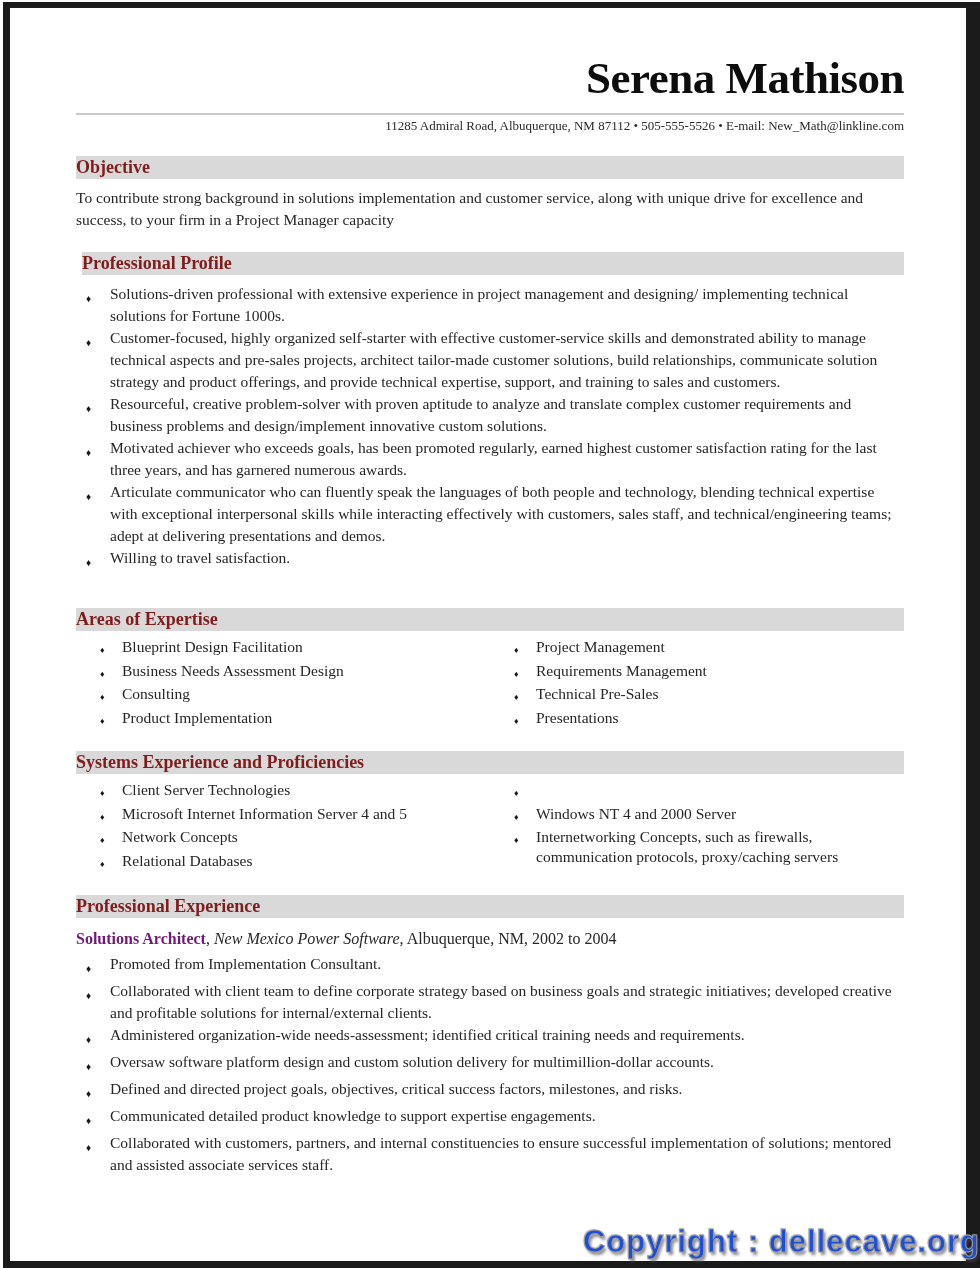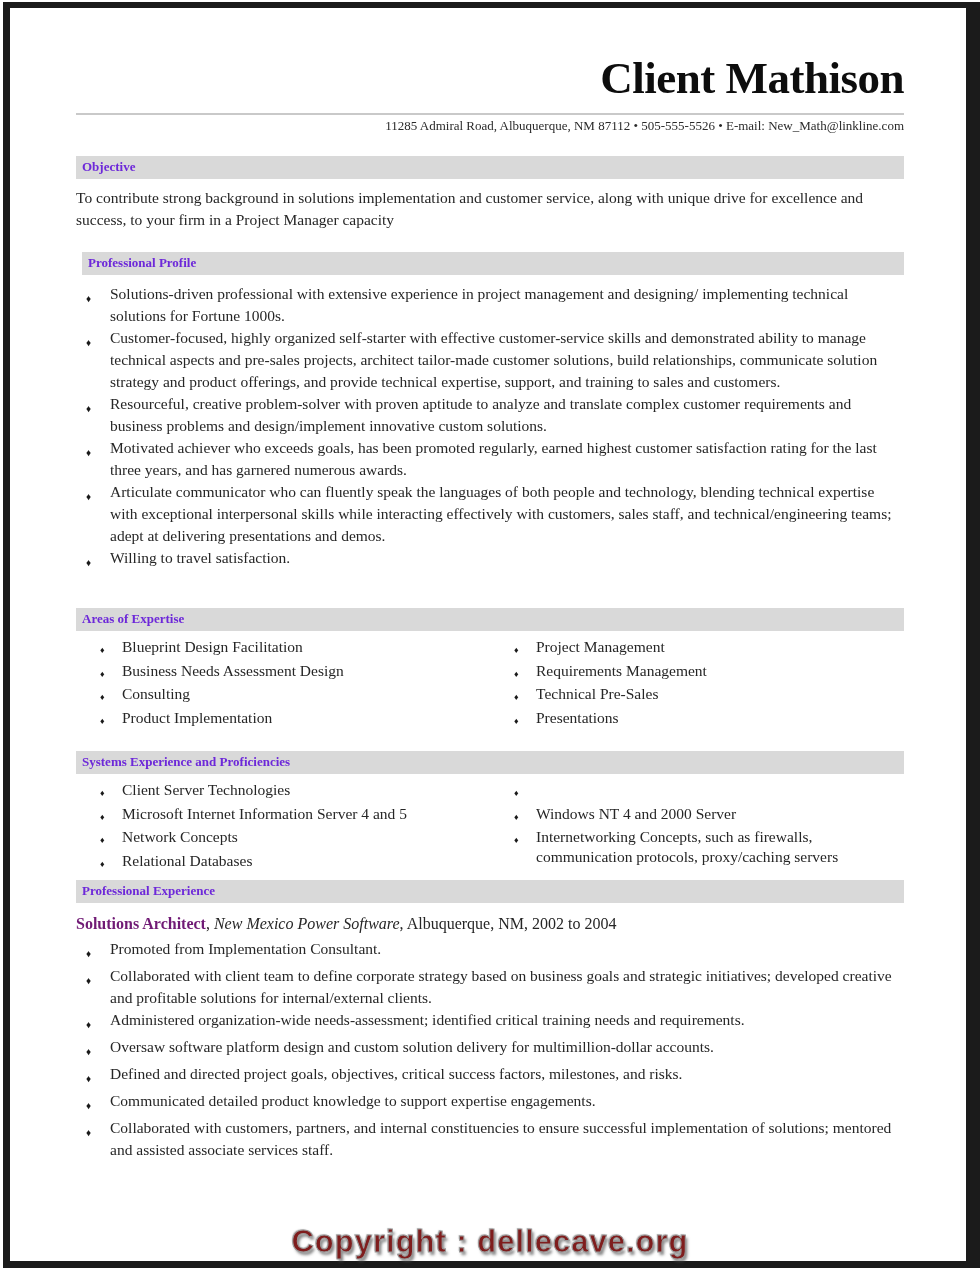--- a/index.html
+++ b/index.html
@@ -44,30 +44,30 @@
   }
   .contact {
     margin-top: 3px;
     font-size: 13px;
     text-align: right;
     color: #2a2a2a;
   }
   .section-bar {
     background: #d9d9d9;
     font-weight: bold;
-    font-size: 13px;
+    font-size: 18px;
     line-height: 22px;
-    padding: 0 0 1px 6px;
-    color: #6d28d9;
+    padding: 0 0 1px 0;
+    color: #7f1d1d;
   }
   .bar-objective   { margin-top: 22px; }
   .bar-profile     { margin-top: 21px; margin-left: 6px; }
   .bar-expertise   { margin-top: 34px; }
   .bar-systems     { margin-top: 20px; }
-  .bar-experience  { margin-top: 6px; }
+  .bar-experience  { margin-top: 21px; }
   .body-text {
     margin-top: 8px;
     font-size: 15.5px;
     line-height: 22px;
   }
   .bullet-list { margin-top: 8px; }
   .bullet {
     display: flex;
     font-size: 15.5px;
     line-height: 22px;
@@ -97,39 +97,39 @@
     font-size: 16px;
     line-height: 21px;
   }
   .job-title { font-weight: bold; color: #701a75; }
   .job-company { font-style: italic; }
   .exp-list { margin-top: 4px; }
   .watermark {
     position: absolute;
     bottom: 8px;
     left: 0; right: 0;
-    text-align: center;
+    text-align: right;
     font-family: "Liberation Sans", sans-serif;
     font-weight: bold;
     font-size: 31px;
-    color: #7f1d1d;
+    color: #1d4ed8;
     -webkit-text-stroke: 1px #9a9a9a;
     text-shadow: 2px 3px 3px rgba(70,70,70,0.65), -1px -1px 1px rgba(150,150,150,0.5);
     letter-spacing: 1px;
   }
 </style>
 </head>
 <body>
 
 <div class="frame"></div>
 
 <div class="page">
   <div class="content">
 
-    <div class="name">Client Mathison</div>
+    <div class="name">Serena Mathison</div>
     <div class="rule"></div>
     <div class="contact">11285 Admiral Road, Albuquerque, NM 87112 • 505-555-5526 • E-mail: New_Math@linkline.com</div>
 
     <div class="section-bar bar-objective">Objective</div>
     <div class="body-text">To contribute strong background in solutions implementation and customer service, along with unique drive for excellence and success, to your firm in a Project Manager capacity</div>
 
     <div class="section-bar bar-profile">Professional Profile</div>
     <div class="bullet-list">
       <div class="bullet">
         <span class="marker">♦</span>

